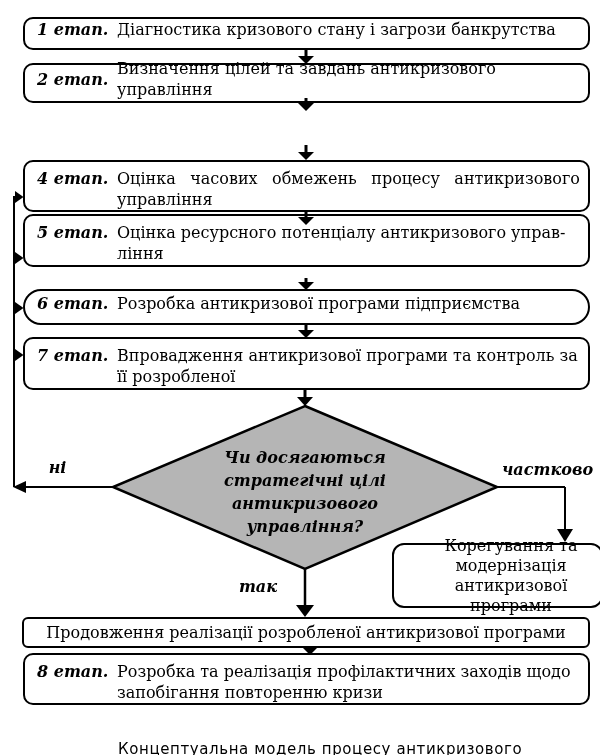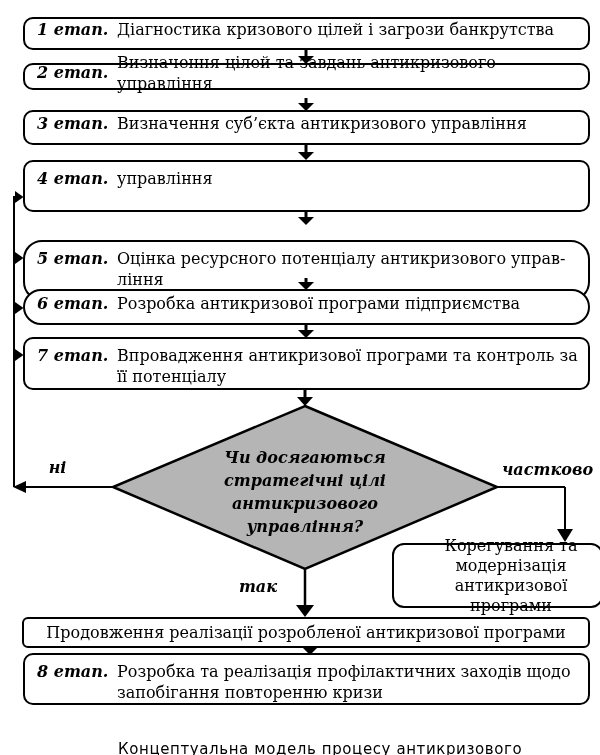--- a/index.html
+++ b/index.html
@@ -57,58 +57,55 @@
   .cap-fig{font-style:italic;}
   .cap-text{width:430px;margin-top:27px;}
 </style>
 </head>
 <body>
 
 <div class="canvas">
 
   <div class="stage-box single" style="top:17px;height:33px;">
     <span class="stage-label">1 етап.</span>
-    <span class="stage-text">Діагностика кризового цілей і загрози банкрутства</span>
+    <span class="stage-text">Діагностика кризового стану і загрози банкрутства</span>
   </div>
 
-  <div class="stage-box single" style="top:63px;height:27px;">
+  <div class="stage-box single" style="top:63px;height:40px;">
     <span class="stage-label">2 етап.</span>
     <span class="stage-text">Визначення цілей та завдань антикризового управління</span>
   </div>
 
-  <div class="stage-box single" style="top:110px;height:35px;">
-    <span class="stage-label">3 етап.</span>
-    <span class="stage-text">Визначення суб’єкта антикризового управління</span>
-  </div>
 
   <div class="stage-box multi" style="top:160px;height:52px;">
     <span class="stage-label">4 етап.</span>
     <span class="stage-text">
+      <span class="ln just">Оцінка часових обмежень процесу антикризового</span>
       <span class="ln">управління</span>
     </span>
   </div>
 
-  <div class="stage-box multi" style="top:240px;height:61px;border-radius:19px;">
+  <div class="stage-box multi" style="top:214px;height:53px;">
     <span class="stage-label">5 етап.</span>
     <span class="stage-text">
       <span class="ln">Оцінка ресурсного потенціалу антикризового управ-</span>
       <span class="ln">ління</span>
     </span>
   </div>
 
   <div class="stage-box single" style="top:289px;height:36px;border-radius:18px;">
     <span class="stage-label">6 етап.</span>
     <span class="stage-text">Розробка антикризової програми підприємства</span>
   </div>
 
   <div class="stage-box multi" style="top:337px;height:53px;">
     <span class="stage-label">7 етап.</span>
     <span class="stage-text">
       <span class="ln">Впровадження антикризової програми та контроль за</span>
-      <span class="ln">її потенціалу</span>
+      <span class="ln">її розробленої</span>
     </span>
   </div>
 
   <div class="plain-box continuation">
     <span>Продовження реалізації розробленої антикризової програми</span>
   </div>
 
   <div class="plain-box correction">
     <span>Корегування та модернізація антикризової програми</span>
   </div>

